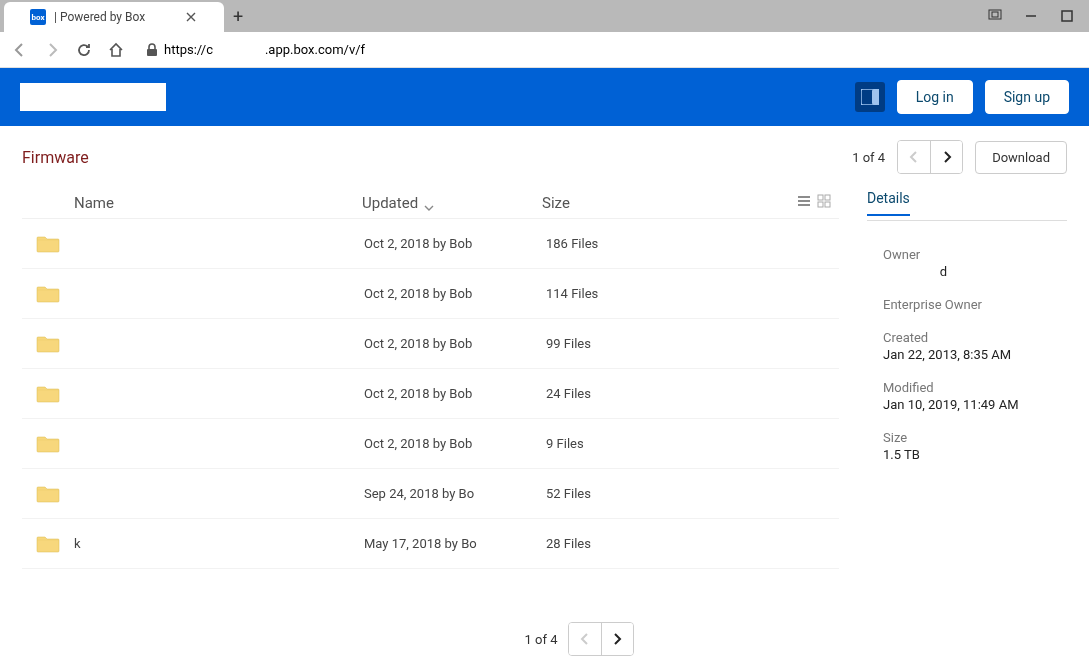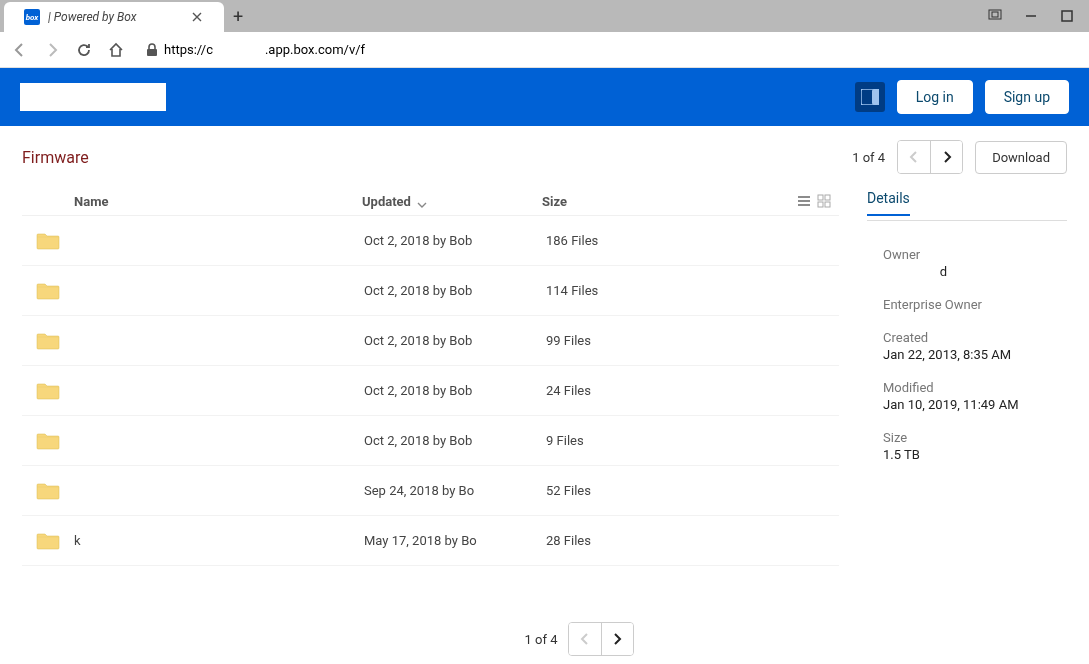--- a/index.html
+++ b/index.html
@@ -1,19 +1,19 @@
 <!DOCTYPE html>
 <html><head>
 <meta charset="utf-8">
 <style>
 * { margin: 0; padding: 0; box-sizing: border-box; font-family: -apple-system, BlinkMacSystemFont, "Segoe UI", Roboto, sans-serif; }
 body { background: #fff; width: 1089px; height: 664px; overflow: hidden; }
 
 .browser-chrome { background: #b9b9b9; height: 32px; display: flex; align-items: center; padding: 0 4px; }
-.tab { background: #fff; height: 30px; margin-top: 2px; border-radius: 6px 6px 0 0; display: flex; align-items: center; padding: 0 20px; width: 220px; gap: 8px; font-size: 12px; color: #444; font-style: italic; }
+.tab { background: #fff; height: 30px; margin-top: 2px; border-radius: 6px 6px 0 0; display: flex; align-items: center; padding: 0 26px; width: 220px; gap: 8px; font-size: 12px; color: #444; }
 .tab-favicon { width: 16px; height: 16px; background: #0061d5; border-radius: 2px; display: flex; align-items: center; justify-content: center; color: #fff; font-size: 8px; font-weight: bold; }
 .tab-title { flex: 1; white-space: nowrap; overflow: hidden; text-overflow: ellipsis; }
 .tab-close { width: 14px; height: 14px; cursor: pointer; display: flex; align-items: center; justify-content: center; }
 .new-tab { width: 28px; height: 28px; display: flex; align-items: center; justify-content: center; color: #333; font-size: 18px; cursor: pointer; }
 .window-controls { margin-left: auto; display: flex; gap: 16px; padding-right: 8px; }
 .win-ctrl { width: 20px; height: 20px; display: flex; align-items: center; justify-content: center; cursor: pointer; color: #333; }
 
 .addr-bar { height: 36px; background: #fff; display: flex; align-items: center; padding: 0 8px; gap: 8px; border-bottom: 1px solid #e0e0e0; }
 .nav-btn { width: 24px; height: 24px; display: flex; align-items: center; justify-content: center; color: #666; cursor: pointer; }
 .nav-btn.disabled { color: #bbb; }
@@ -31,21 +31,21 @@
 .sub-right { margin-left: auto; display: flex; gap: 12px; align-items: center; }
 .pager-text { font-size: 13px; color: #333; }
 .pager-btns { display: flex; border: 1px solid #ccc; border-radius: 4px; overflow: hidden; }
 .pager-btn { width: 32px; height: 32px; display: flex; align-items: center; justify-content: center; cursor: pointer; background: #fff; }
 .pager-btn.disabled { color: #ccc; }
 .pager-btn + .pager-btn { border-left: 1px solid #ccc; }
 .download-btn { border: 1px solid #ccc; border-radius: 4px; padding: 8px 16px; font-size: 13px; color: #333; cursor: pointer; background: #fff; }
 
 .main { display: flex; padding: 0 22px; }
 .file-area { flex: 1; }
-.columns { display: flex; padding: 6px 0; font-size: 13px; color: #555; border-bottom: 1px solid #f0f0f0; font-weight: bold; }
+.columns { display: flex; padding: 6px 0; font-size: 15px; color: #555; border-bottom: 1px solid #f0f0f0; }
 .col-name { width: 340px; padding-left: 52px; }
 .col-updated { width: 180px; display: flex; align-items: flex-end; gap: 6px; }
 .col-size { flex: 1; }
 .view-toggles { display: flex; gap: 6px; padding-right: 8px; }
 .view-t { width: 14px; height: 14px; cursor: pointer; color: #888; }
 
 .rows { }
 .row { display: flex; align-items: center; height: 50px; border-bottom: 1px solid #f2f2f2; font-size: 13px; color: #444; }
 .row-icon { width: 24px; height: 18px; margin-left: 14px; margin-right: 14px; }
 .folder-svg { width: 24px; height: 18px; }

